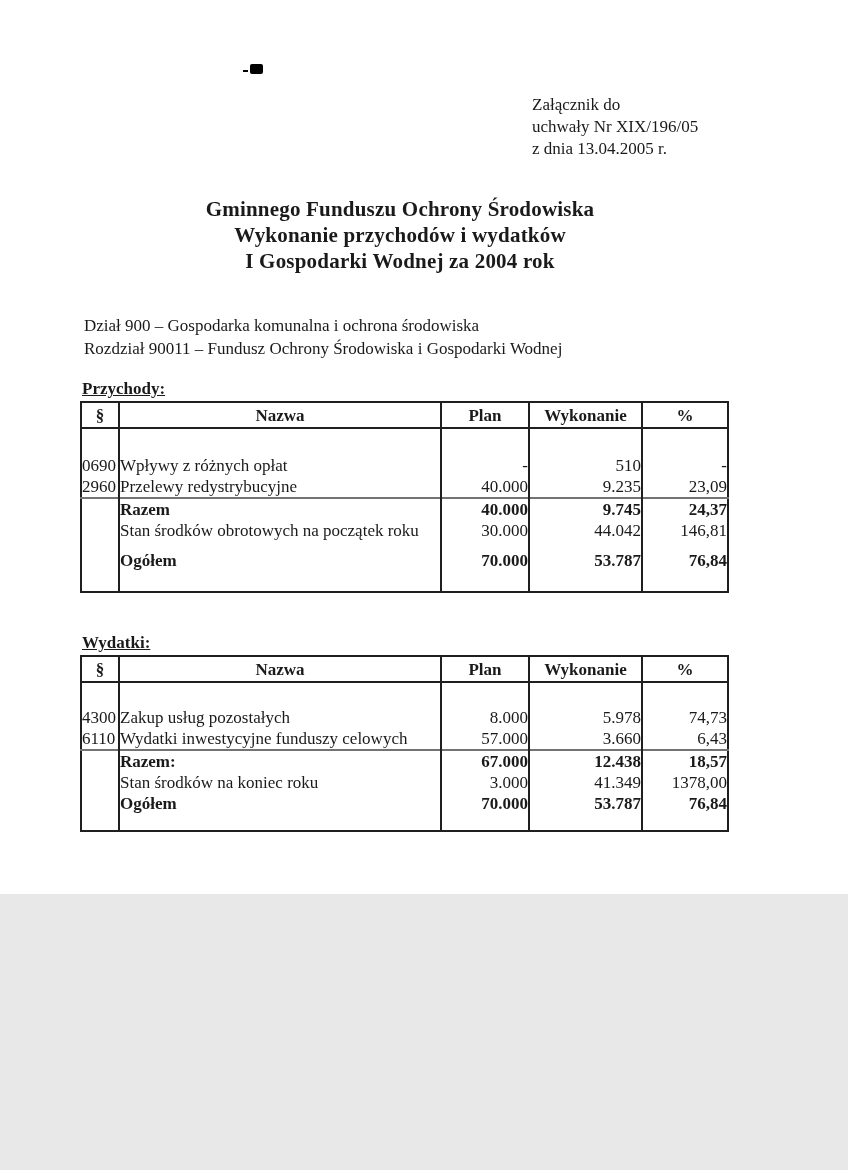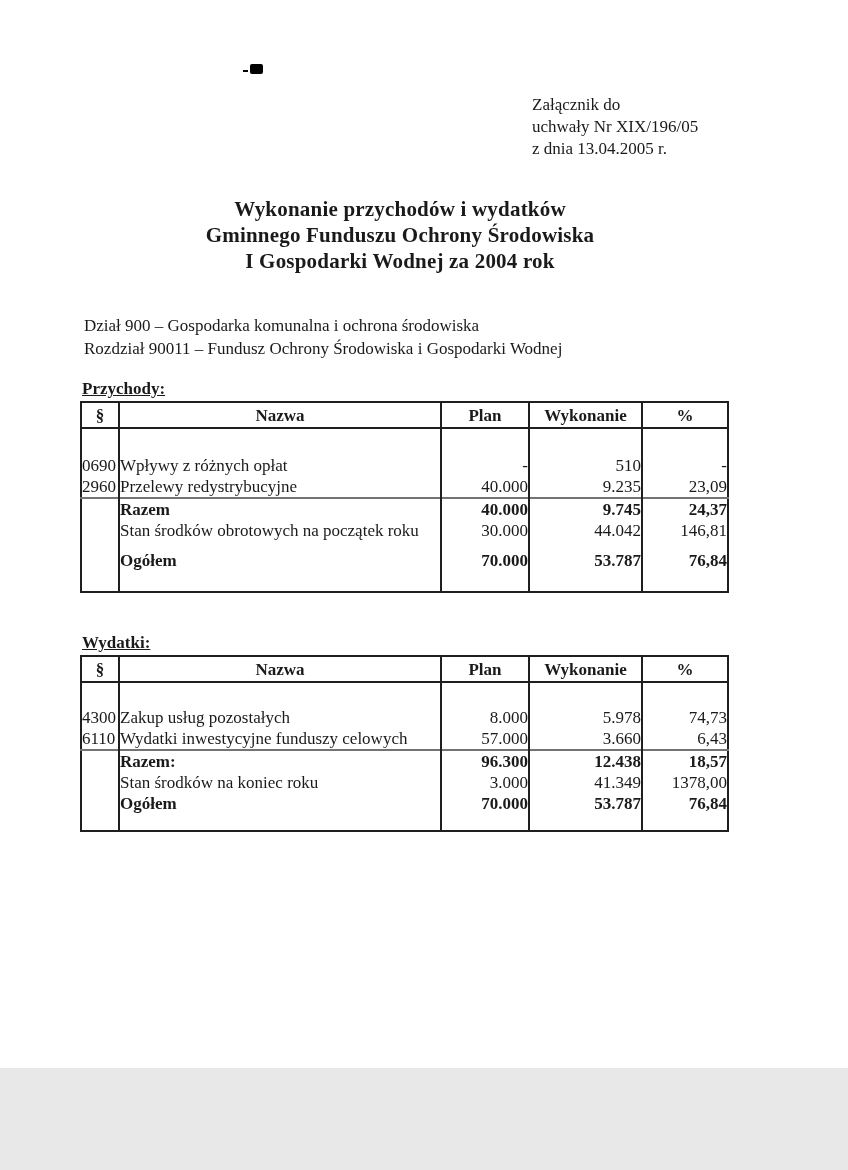--- a/index.html
+++ b/index.html
@@ -1,17 +1,17 @@
 <!DOCTYPE html>
 <html><head>
 <meta charset="utf-8">
 <style>
   html,body { margin:0; padding:0; background:#e8e8e8; }
   .page {
-    position:relative; width:848px; height:1068px; margin:0 auto;
+    position:relative; width:848px; height:894px; margin:0 auto;
     background:#ffffff; color:#1a1a1a;
     font-family:"Liberation Serif","DejaVu Serif",serif;
     overflow:hidden;
   }
   
   .speck { position:absolute; left:250px; top:64px; width:13px; height:10px; background:#000; border-radius:2px; }
   .speck-dash { position:absolute; left:243px; top:70px; width:5px; height:2px; background:#000; }
 
   .attachment { position:absolute; left:532px; top:94px; font-size:17px; line-height:22px; }
 
@@ -73,22 +73,22 @@
   <span class="speck"></span>
   <span class="speck-dash"></span>
 
   <div class="attachment">
     <div>Załącznik do</div>
     <div>uchwały Nr XIX/196/05</div>
     <div>z dnia 13.04.2005 r.</div>
   </div>
 
   <div class="doc-title">
+    <div>Gminnego Funduszu Ochrony Środowiska</div>
     <div>Wykonanie przychodów i wydatków</div>
-    <div>Gminnego Funduszu Ochrony Środowiska</div>
     <div>I Gospodarki Wodnej za 2004 rok</div>
   </div>
 
   <div class="section-info">
     <div>Dział 900 – Gospodarka komunalna i ochrona środowiska</div>
     <div>Rozdział 90011 – Fundusz Ochrony Środowiska i Gospodarki Wodnej</div>
   </div>
 
   <div class="table-block block-przychody">
     <div class="table-label">Przychody:</div>
@@ -200,21 +200,21 @@
         <tr>
           <td class="c-par">6110</td>
           <td class="c-name">Wydatki inwestycyjne funduszy celowych</td>
           <td class="c-plan">57.000</td>
           <td class="c-exec">3.660</td>
           <td class="c-pct">6,43</td>
         </tr>
         <tr class="totals-start row-bold">
           <td class="c-par"></td>
           <td class="c-name">Razem:</td>
-          <td class="c-plan">96.300</td>
+          <td class="c-plan">67.000</td>
           <td class="c-exec">12.438</td>
           <td class="c-pct">18,57</td>
         </tr>
         <tr>
           <td class="c-par"></td>
           <td class="c-name">Stan środków na koniec roku</td>
           <td class="c-plan">3.000</td>
           <td class="c-exec">41.349</td>
           <td class="c-pct">1378,00</td>
         </tr>

